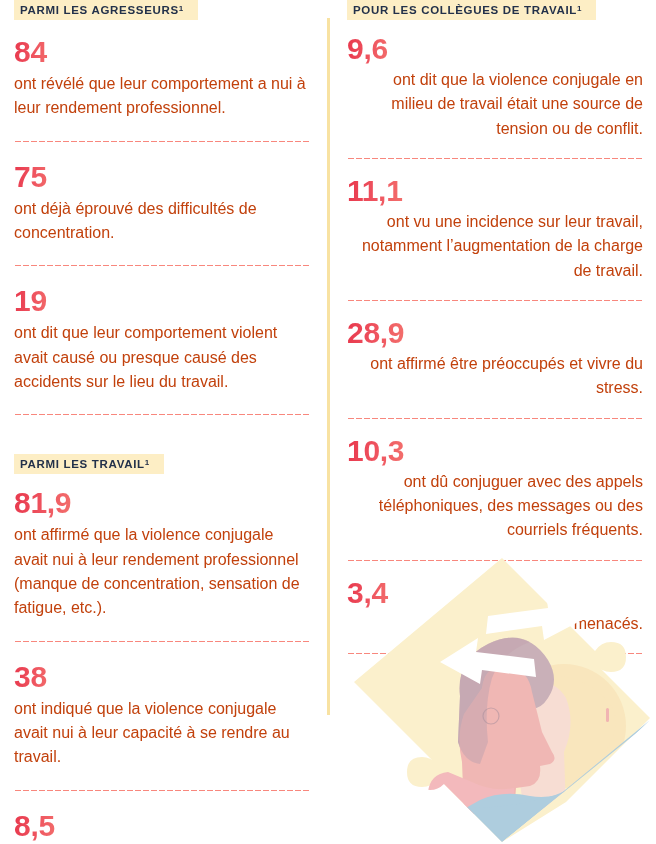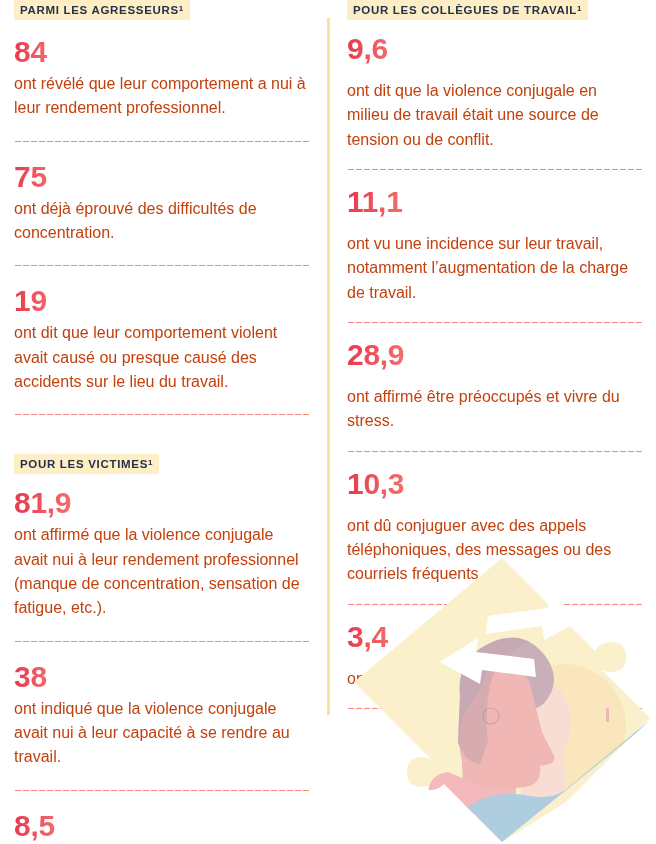--- a/index.html
+++ b/index.html
@@ -40,21 +40,21 @@
   }
 
   
   .badge {
     display: inline-block;
     background: #fdeec5;
     color: #23314a;
     font-size: 11.5px;
     font-weight: bold;
     letter-spacing: 0.06em;
-    padding: 4px 6px 4px 6px;
+    padding: 4px 14px 4px 6px;
     line-height: 1.05;
     white-space: nowrap;
   }
   .badge sup {
     font-size: 8px;
     vertical-align: top;
     line-height: 1;
     position: relative;
     top: 1px;
   }
@@ -100,21 +100,21 @@
     background-position: left center;
   }
 
   
   .sp-badge-num   { height: 17px; }
   .sp-desc-dots   { height: 19px; }
   .sp-dots-num    { height: 19px; }
   .sp-dots-badge  { height: 38px; }
 
   
-  .col-right .stat-desc { margin-top: 15px; }
+  .col-right .stat-desc { margin-top: 4px; text-align: right; }
   .col-right .sp-desc-dots { height: 16px; }
   .col-right .sp-dots-num  { height: 16px; }
 
   
   .illustration {
     position: absolute;
     left: 352px;
     top: 556px;
     width: 300px;
     height: 288px;
@@ -158,21 +158,21 @@
         <div class="stat-desc">ont dit que leur comportement violent avait causé ou presque causé des accidents sur le lieu du travail.</div>
       </div>
 
       <div class="sp-desc-dots"></div>
       <div class="dots"></div>
     </div>
 
     <div class="sp-dots-badge"></div>
 
     <div>
-      <div class="badge"><span>POUR LES VICTIMES</span><sup>1</sup></div>
+      <div class="badge"><span>PARMI LES TRAVAIL</span><sup>1</sup></div>
 
       <div class="sp-badge-num" style="height:14px"></div>
 
       <div class="stat">
         <div class="stat-number"><span>81,9</span><span class="pct">%</span></div>
         <div class="stat-desc">ont affirmé que la violence conjugale avait nui à leur rendement professionnel (manque de concentration, sensation de fatigue, etc.).</div>
       </div>
 
       <div class="sp-desc-dots"></div>
       <div class="dots"></div>

